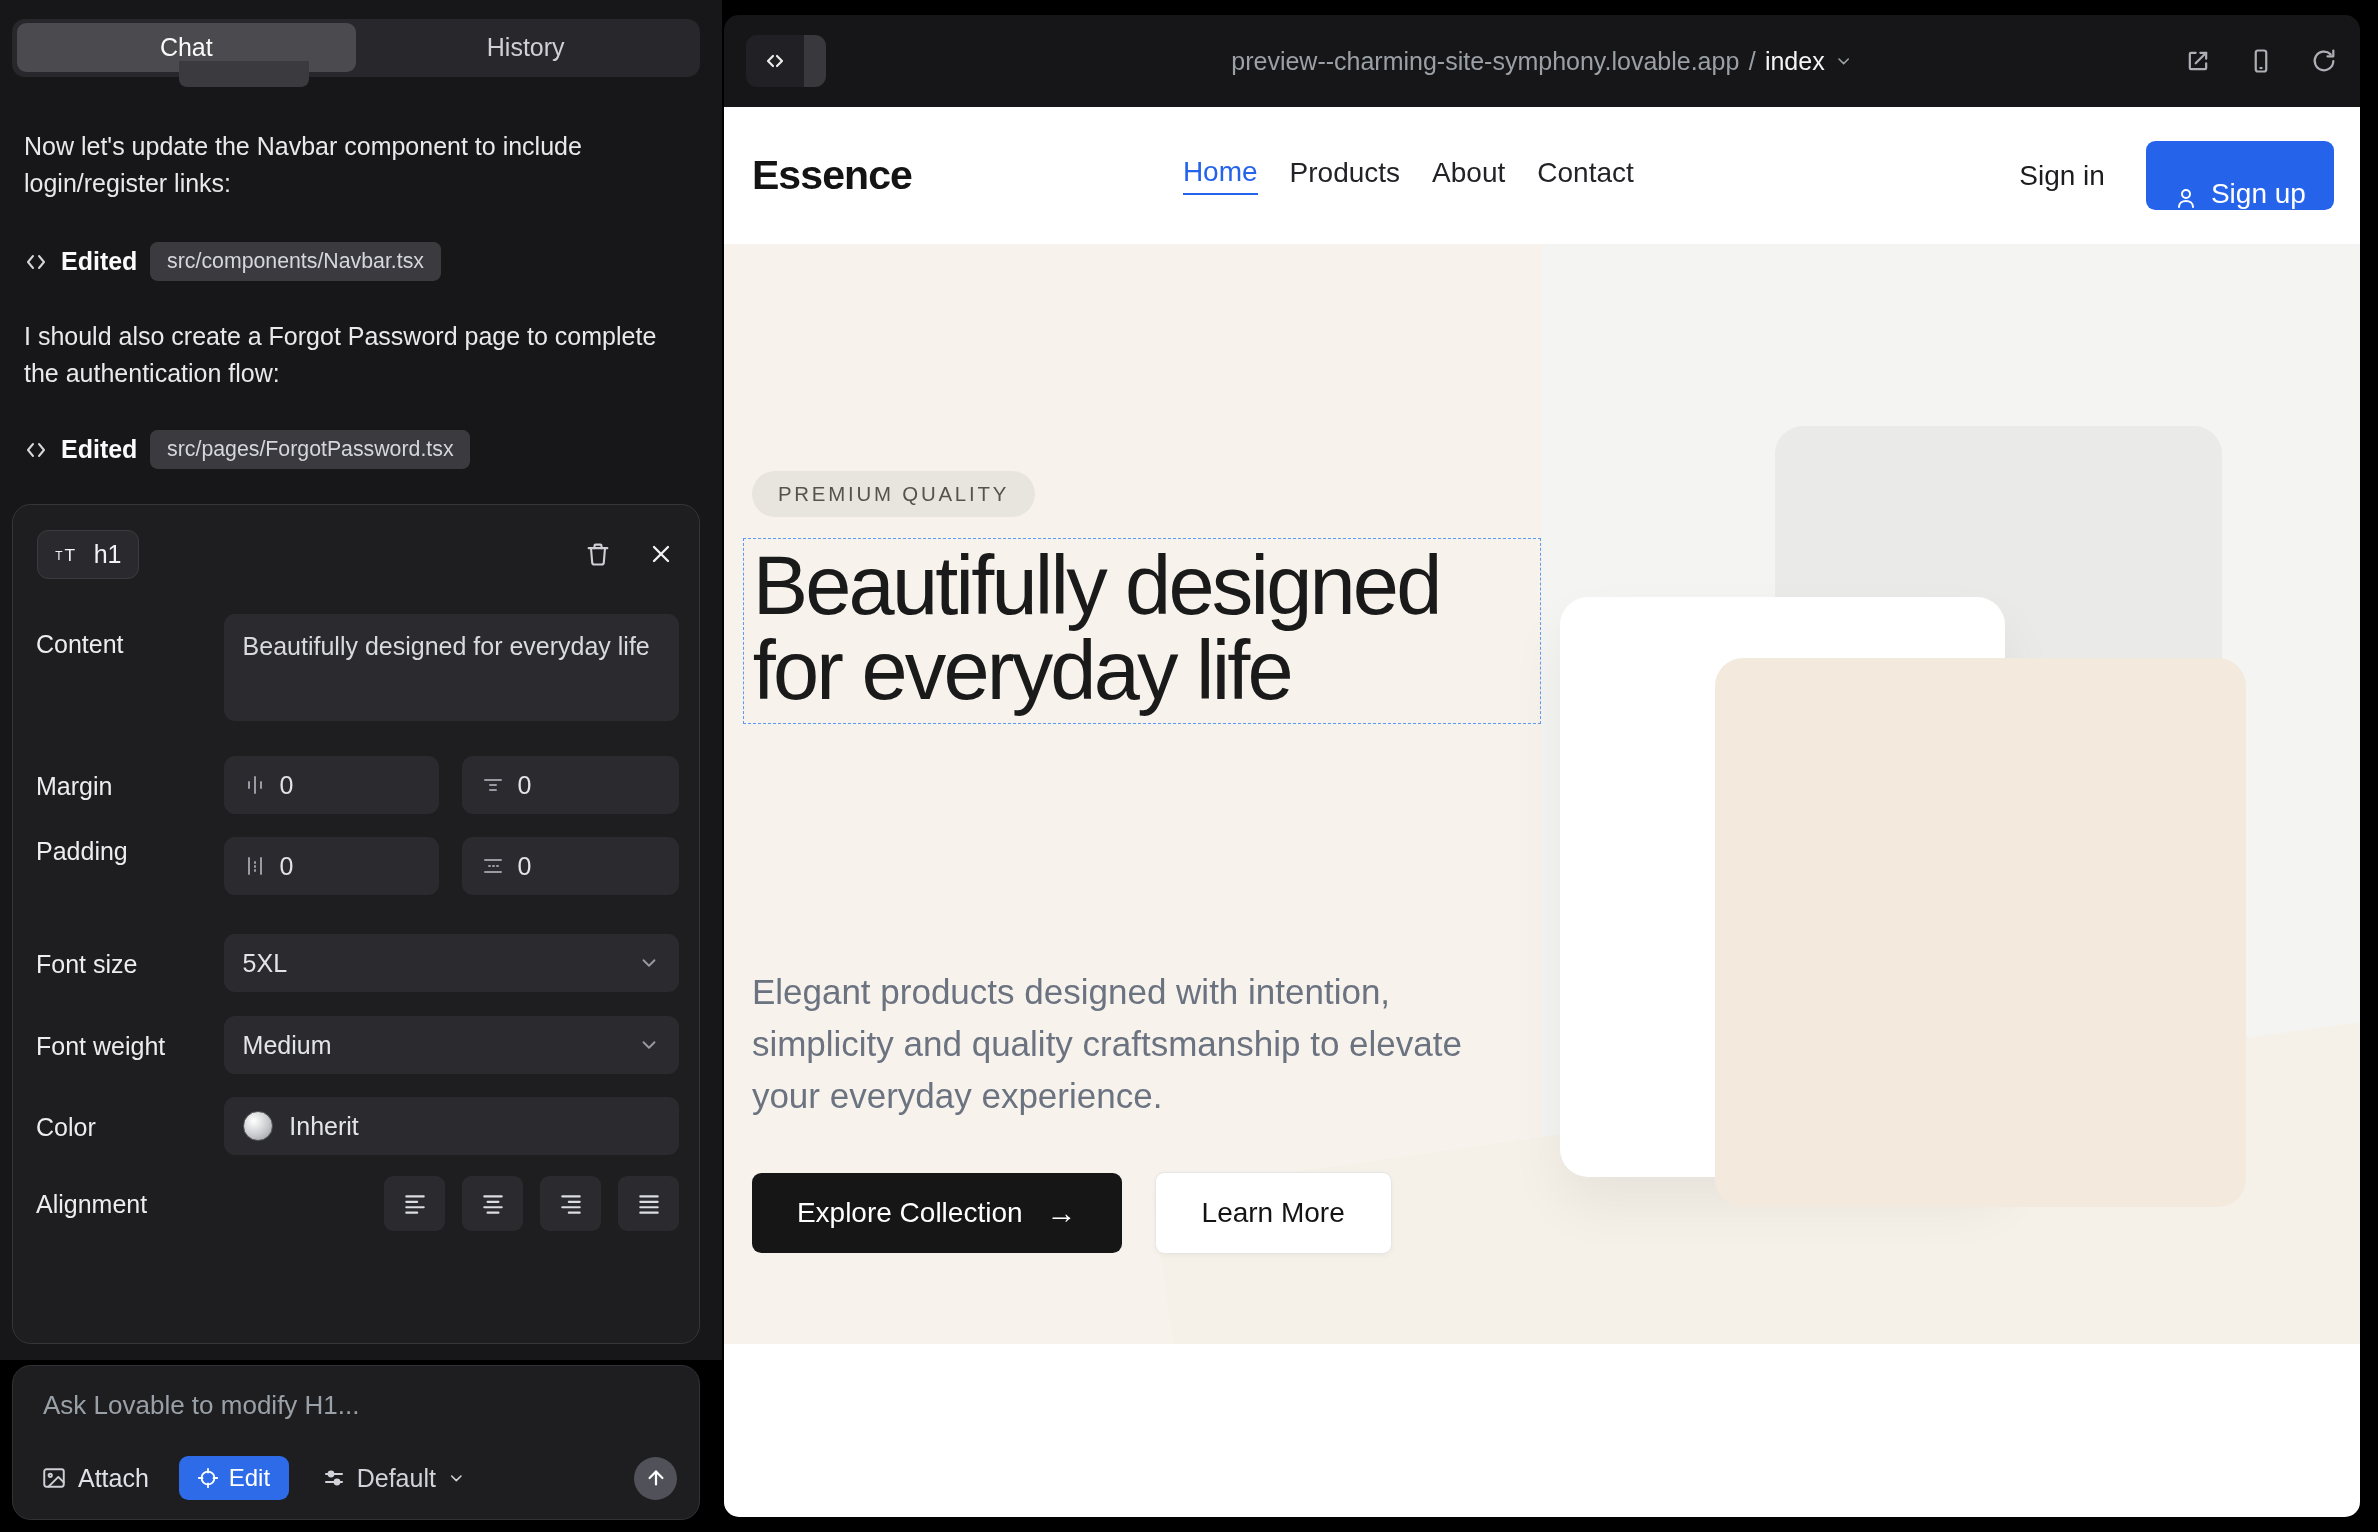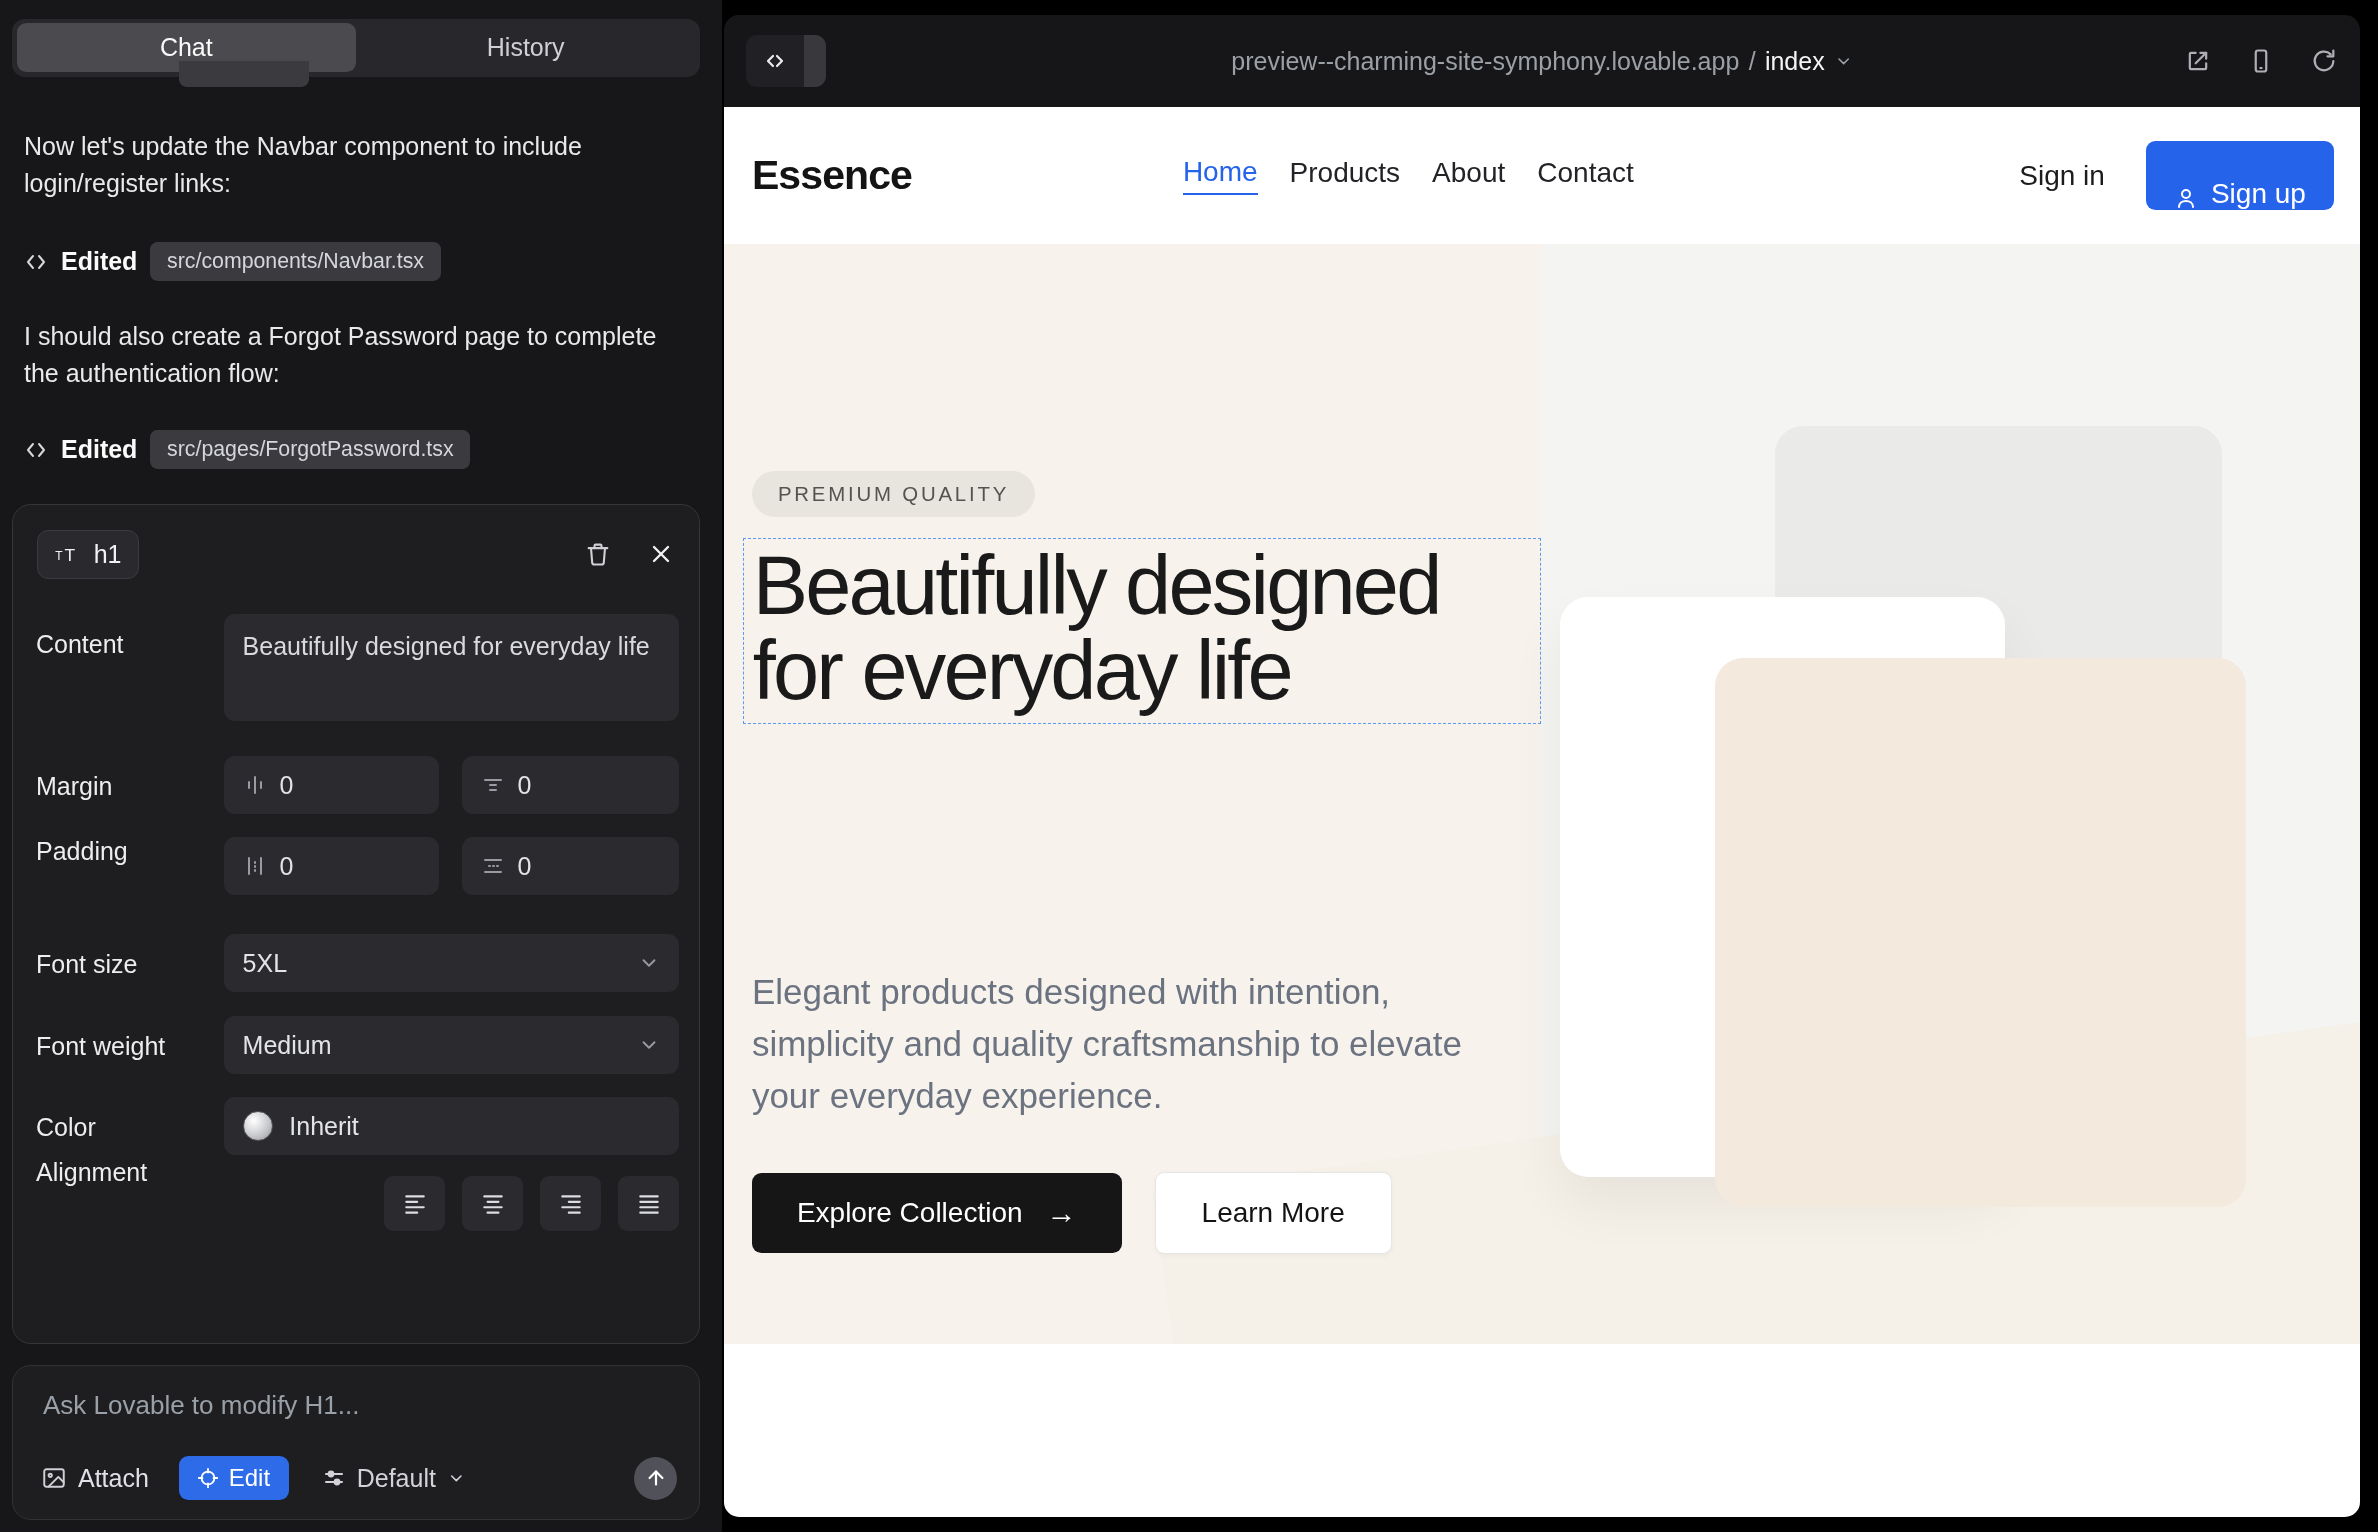--- a/index.html
+++ b/index.html
@@ -1,21 +1,21 @@
 <!DOCTYPE html>
 <html style="font-size:15px"><head>
 <meta charset="utf-8">
 <style>
   * { margin:0; padding:0; box-sizing:border-box; font-family:"Liberation Sans", sans-serif; }
   html,body { width:2378px; height:1532px; }
   body { background:#000; position:relative; overflow:hidden; }
   svg { display:block; }
 
   
-  #sidebar { position:absolute; left:0; top:0; width:722px; height:1532px; background:#171719; }
+  #sidebar { position:absolute; left:0; top:0; width:722px; height:1360px; background:#171719; }
 
   .tabs { position:absolute; left:12px; top:18.6px; width:688px; height:58px; background:#28282c;
           border-radius:13px; display:flex; padding:4.6px; }
   .tab { flex:1; display:flex; align-items:center; justify-content:center; font-size:25px;
          color:#cfcfd5; border-radius:9.3px; cursor:pointer; }
   .tab.active { background:#4a4a4f; color:#fafafa; }
 
   .cut-chip { position:absolute; left:179px; top:61px; width:130px; height:26px; background:#3a3a3f;
               border-radius:0 0 7.4px 7.4px; }
 
@@ -36,21 +36,21 @@
   .ph { position:absolute; left:24px; right:24px; top:20.4px; height:58px; display:flex; align-items:center; }
   .tag-chip { display:flex; align-items:center; gap:11px; background:#2a2a2e; border:0.9px solid #3a3a40;
               border-radius:11px; padding:9.3px 16.7px; color:#f2f2f4; }
   .tag-chip .tag-label { font-size:25px; font-weight:500; }
   .ph-icons { margin-left:auto; display:flex; align-items:center; gap:35px; }
   .icon-btn { color:#cfcfd5; cursor:pointer; background:none; border:none; }
   .icon-btn.close { color:#f2f2f4; }
 
   .lab { position:absolute; left:23px; font-size:25px; line-height:30px; color:#ededf0; font-weight:500; }
   .t-content { top:124px; } .t-margin { top:266px; } .t-padding { top:331px; }
-  .t-fsize { top:444px; } .t-fweight { top:526px; } .t-color { top:607px; } .t-align { top:652px; }
+  .t-fsize { top:444px; } .t-fweight { top:526px; } .t-color { top:607px; } .t-align { top:684px; }
 
   .ctrl { position:absolute; background:#2b2b2f; border-radius:11px; display:flex; align-items:center;
           padding:0 18.6px; color:#e3e4e8; font-size:25px; height:58px; }
   .ctrl .num { margin-left:13px; }
   .ctrl .g-ic { color:#9a9aa3; flex:none; }
   .ctrl .chev { margin-left:auto; color:#9a9aa3; }
 
   #content-area { position:absolute; left:211px; top:109px; width:455px; height:107px; background:#2b2b2f;
                   border:none; border-radius:11px; color:#d9dade; font-size:25px; line-height:35px;
                   padding:15px 18.6px; resize:none; outline:none; overflow:hidden;

